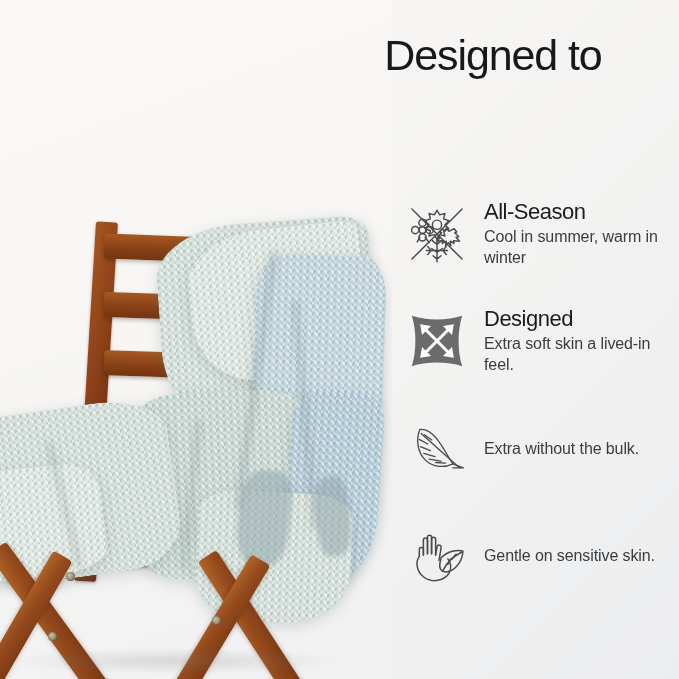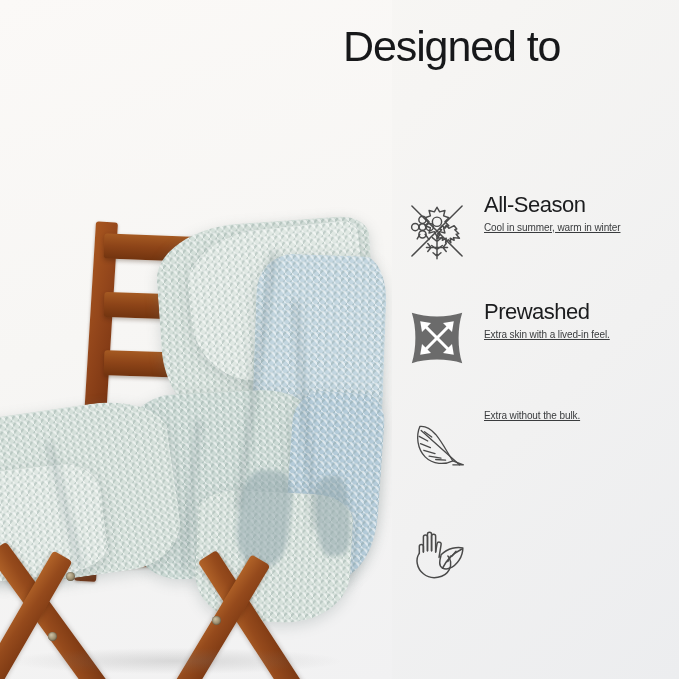--- a/index.html
+++ b/index.html
@@ -173,40 +173,40 @@
   
   #floor-shadow {
     position: absolute; left: 10px; top: 648px; width: 330px; height: 26px;
     background: radial-gradient(ellipse at center, rgba(120,120,120,.22), rgba(120,120,120,0) 72%);
   }
 
   
   #headline {
     position: absolute;
     right: 36px;
-    top: 23px;
+    top: 32px;
     width: 300px;
-    text-align: left;
+    text-align: center;
     font-size: 43px;
     line-height: 1.08;
     letter-spacing: -1.1px;
     color: #17181a;
     font-weight: 400;
   }
 
   #features {
     position: absolute;
     left: 398px;
     top: 192px;
     width: 268px;
   }
   .feature {
     position: relative;
     display: flex;
-    align-items: flex-start;
+    align-items: center;
     min-height: 84px;
     margin-bottom: 23px;
   }
   .feature:last-child { margin-bottom: 0; }
   .f-icon {
     width: 78px;
     min-width: 78px;
     height: 78px;
     display: flex;
     align-items: center;
@@ -214,26 +214,25 @@
   }
   .f-text { padding-left: 8px; }
   .f-title {
     font-size: 22px;
     line-height: 1.16;
     letter-spacing: -0.5px;
     color: #1b1c1e;
     font-weight: 400;
   }
   .f-sub {
-    font-size: 10px;
+    font-size: 16px;
     line-height: 1.3;
     letter-spacing: -0.1px;
     color: #3a3c3e;
     margin-top: 3px;
-    text-decoration: underline;
   }
 </style>
 </head>
 <body>
 
 <div id="canvas">
 
   <div id="photo">
     <div class="photo-bg"></div>
 
@@ -321,22 +320,22 @@
           </g>
           <g fill="#ffffff">
             <path d="M22 22 L40 25 L25 40 Z"></path>
             <path d="M78 22 L75 40 L60 25 Z"></path>
             <path d="M22 78 L25 60 L40 75 Z"></path>
             <path d="M78 78 L60 75 L75 60 Z"></path>
           </g>
         </svg>
       </div>
       <div class="f-text">
-        <div class="f-title">Prewashed</div>
-        <div class="f-sub">Extra skin with a lived-in feel.</div>
+        <div class="f-title">Designed</div>
+        <div class="f-sub">Extra soft skin a lived-in feel.</div>
       </div>
     </div>
 
     <div class="feature">
       <div class="f-icon">
         <svg width="66" height="66" viewBox="0 0 100 100" fill="none" stroke="#4a4a4a" stroke-width="2" stroke-linecap="round" stroke-linejoin="round">
           <path d="M24 22 C18 36 20 56 32 68 C44 80 62 80 74 74 C66 62 58 46 48 34 C40 25 32 21 24 22 Z"></path>
           <path d="M26 28 L84 80"></path>
           <path d="M74 74 L90 80 L74 80"></path>
           <path d="M23 37 L36 44 M25 48 L40 54 M30 58 L47 63 M38 67 L56 70 M31 30 L42 38 M48 72 L63 73"></path>
@@ -357,17 +356,18 @@
           <path d="M42 48 L42 27 C42 23 48 23 48 27 L48 50"></path>
           <path d="M48 50 L50 38 C51 34 57 35 56 39 L53 58"></path>
           <path d="M24 52 C18 60 20 74 30 82 C42 92 62 88 68 76 C72 68 70 60 66 56"></path>
 
           <path d="M56 54 C66 44 80 42 88 44 C88 56 80 70 68 74 C60 77 54 72 54 66 C54 60 56 56 56 54 Z"></path>
           <path d="M86 46 C74 52 64 62 58 74"></path>
           <path d="M78 49 L72 56 M70 56 L66 64"></path>
         </svg>
       </div>
       <div class="f-text">
+        <div class="f-sub">Gentle on sensitive skin.</div>
       </div>
     </div>
 
   </div>
 </div>
 
 </body></html>

